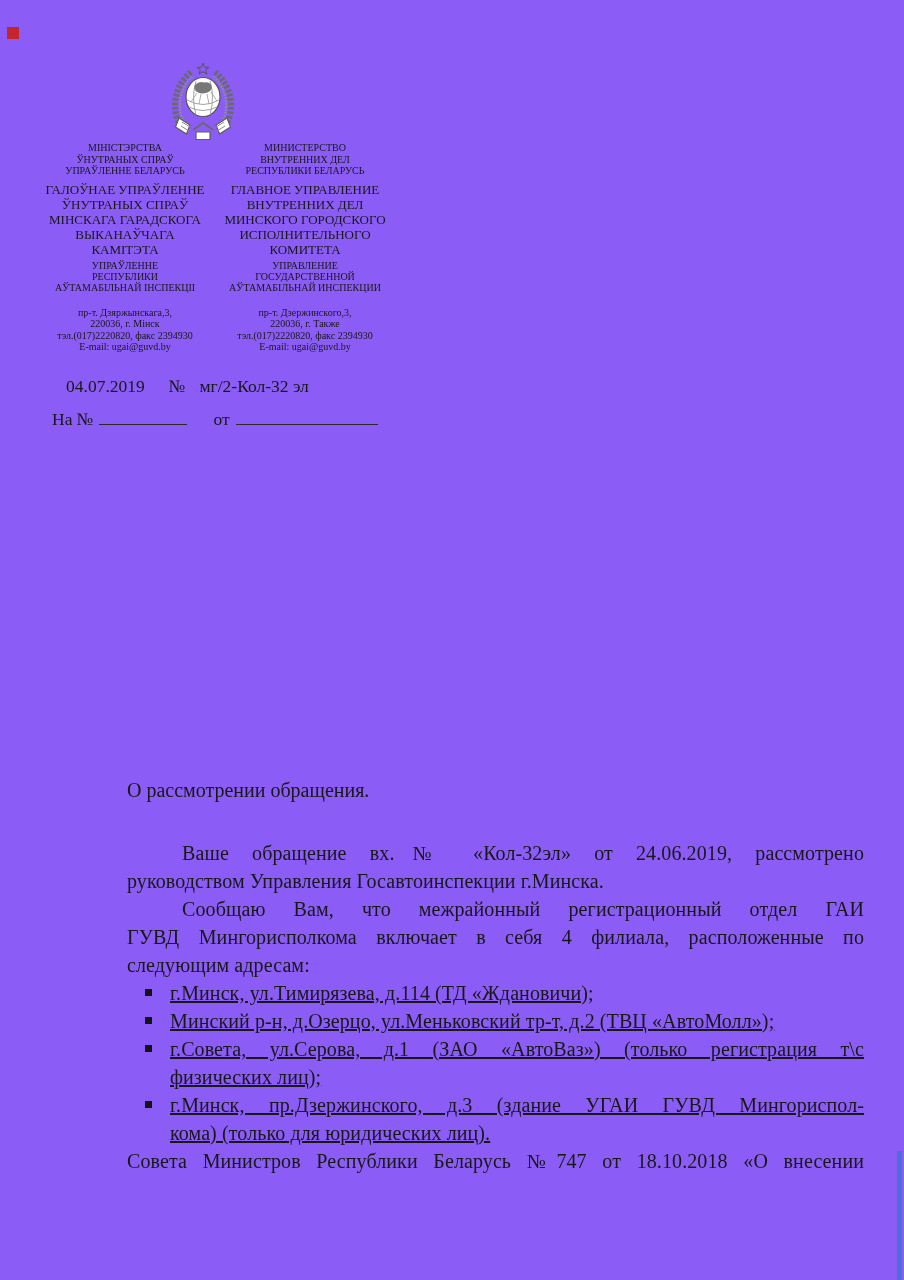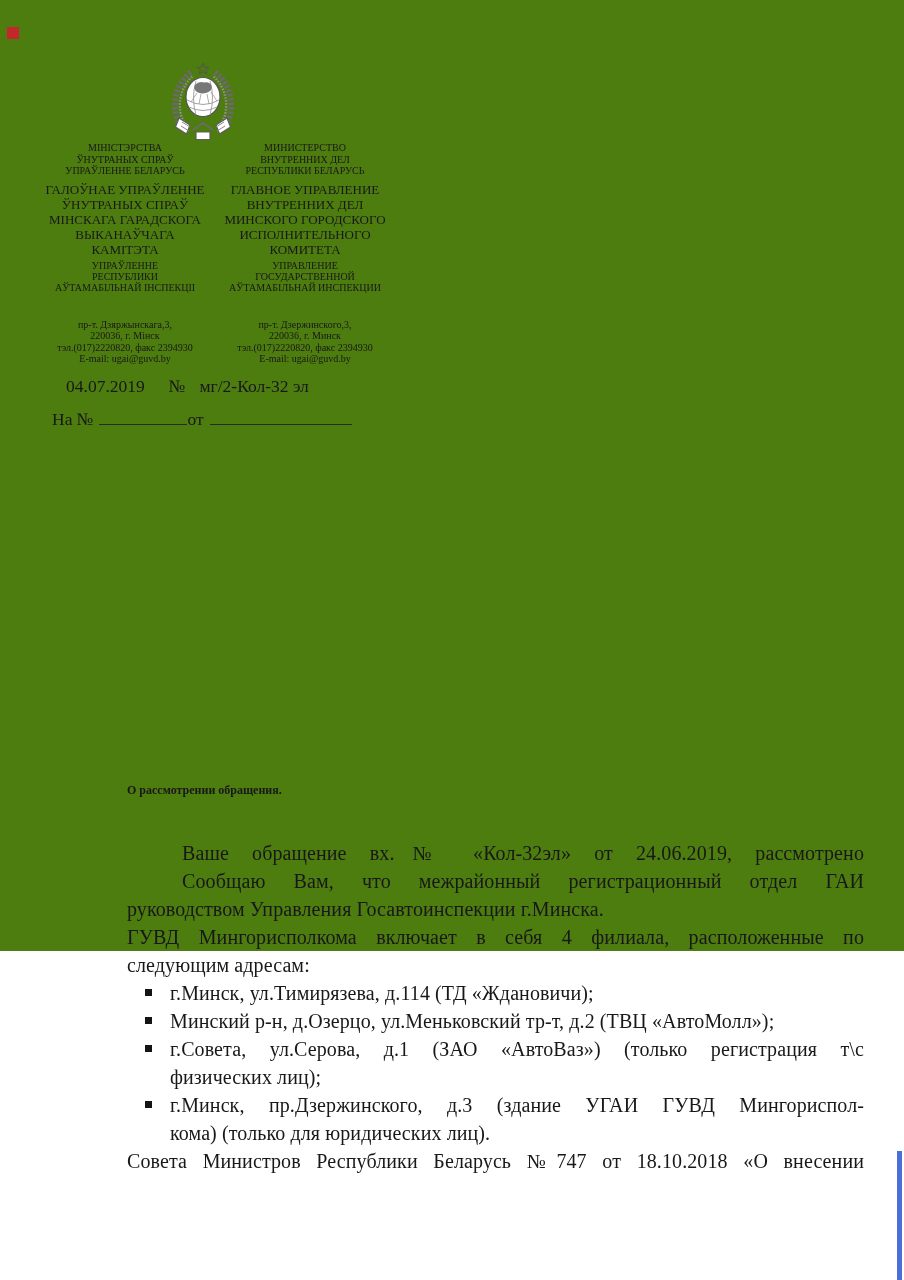--- a/index.html
+++ b/index.html
@@ -1,60 +1,60 @@
 <!DOCTYPE html>
 <html><head>
 <meta charset="utf-8">
 <style>
   html,body{margin:0;padding:0;}
   body{
     width:904px;height:1280px;background:#ffffff;
     font-family:"Liberation Serif", serif;color:#181818;
     position:relative;overflow:hidden;
   }
-  .page{position:absolute;left:0;top:0;width:904px;height:951px;background:#4d7c0f;}
+  .page{position:absolute;left:0;top:0;width:904px;height:1280px;background:#8b5cf6;}
 
   
   .red-mark{position:absolute;left:7px;top:27px;width:12px;height:12px;background:#c3272b;}
   .blue-edge{position:absolute;left:897px;top:1151px;width:5px;height:129px;background:#4a6fd9;}
 
   
   .emblem{position:absolute;left:167px;top:62px;width:72px;height:80px;}
 
   
   .letterhead{
     position:absolute;left:40px;top:142px;
     display:grid;grid-template-columns:170px 182px;column-gap:4px;
   }
   .lh-col{text-align:center;}
   .lh-ministry div{font-size:10px;line-height:11.5px;}
   .lh-dept{margin-top:5px;}
   .lh-dept div{font-size:13px;line-height:15px;}
   .lh-div{margin-top:3px;}
   .lh-div div{font-size:10px;line-height:11px;}
-  .lh-addr{margin-top:26px;}
+  .lh-addr{margin-top:14px;}
   .lh-addr div{font-size:10px;line-height:11.5px;}
 
   
   .refline{position:absolute;left:66px;top:374px;font-size:17.5px;line-height:24px;white-space:nowrap;}
   .refline .no-sign{margin-left:24px;}
   .refline .no-val{margin-left:14px;}
   .replyline{position:absolute;left:52px;top:407px;font-size:17.5px;line-height:24px;white-space:nowrap;}
   .blank{display:inline-block;border-bottom:1.4px solid #2a2a2a;height:15px;vertical-align:baseline;margin-left:6px;}
   .blank.b1{width:88px;}
   .blank.b2{width:142px;}
-  .replyline .ot{margin-left:0;}
+  .replyline .ot{margin-left:26px;}
 
   
-  .subject{position:absolute;left:127px;top:777px;font-size:12px;line-height:26px;font-weight:bold;}
+  .subject{position:absolute;left:127px;top:777px;font-size:20px;line-height:26px;}
   .bodytext{position:absolute;left:127px;top:839px;width:737px;}
   .line{font-size:20px;line-height:28px;letter-spacing:0.1px;}
   .fill{text-align:justify;text-align-last:justify;}
   .ind{text-indent:55px;}
-  .bullet,.bcont{position:relative;padding-left:43px;}
+  .bullet,.bcont{position:relative;padding-left:43px;text-decoration:underline;}
   .bullet .sq{
     position:absolute;left:18px;top:10px;width:7px;height:7px;background:#141414;display:inline-block;
   }
 </style>
 </head>
 <body>
 
 <div class="page">
 
   <div class="red-mark"></div>
@@ -128,40 +128,40 @@
         <div>ИСПОЛНИТЕЛЬНОГО</div>
         <div>КОМИТЕТА</div>
       </div>
       <div class="lh-div">
         <div>УПРАВЛЕНИЕ</div>
         <div>ГОСУДАРСТВЕННОЙ</div>
         <div>АЎТАМАБІЛЬНАЙ ИНСПЕКЦИИ</div>
       </div>
       <div class="lh-addr">
         <div>пр-т. Дзержинского,3,</div>
-        <div>220036, г. Минск</div>
+        <div>220036, г. Также</div>
         <div>тэл.(017)2220820, факс 2394930</div>
         <div>E-mail: ugai@guvd.by</div>
       </div>
     </div>
   </div>
 
   <div class="refline">
     <span>04.07.2019</span><span class="no-sign">№</span><span class="no-val">мг/2-Кол-32 эл</span>
   </div>
   <div class="replyline">
     <span>На №</span><span class="blank b1"></span><span class="ot">от</span><span class="blank b2"></span>
   </div>
 
   <div class="subject">О рассмотрении обращения.</div>
 
   <div class="bodytext">
     <div class="line fill ind">Ваше обращение вх.№ «Кол-32эл» от 24.06.2019, рассмотрено</div>
+    <div class="line">руководством Управления Госавтоинспекции г.Минска.</div>
     <div class="line fill ind">Сообщаю Вам, что межрайонный регистрационный отдел ГАИ</div>
-    <div class="line">руководством Управления Госавтоинспекции г.Минска.</div>
     <div class="line fill">ГУВД Мингорисполкома включает в себя 4 филиала, расположенные по</div>
     <div class="line">следующим адресам:</div>
 
     <div class="line bullet">
       <span class="sq"></span>
       <span>г.Минск, ул.Тимирязева, д.114 (ТД «Ждановичи);</span>
     </div>
     <div class="line bullet">
       <span class="sq"></span>
       <span>Минский р-н, д.Озерцо, ул.Меньковский тр-т, д.2 (ТВЦ «АвтоМолл»);</span>

